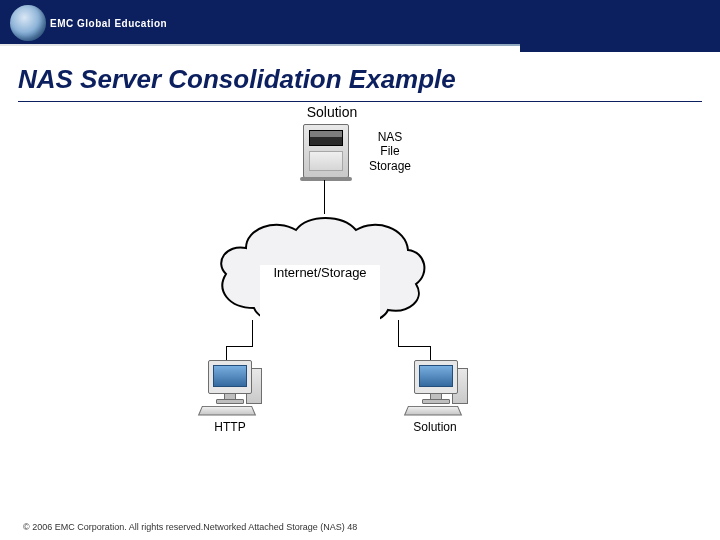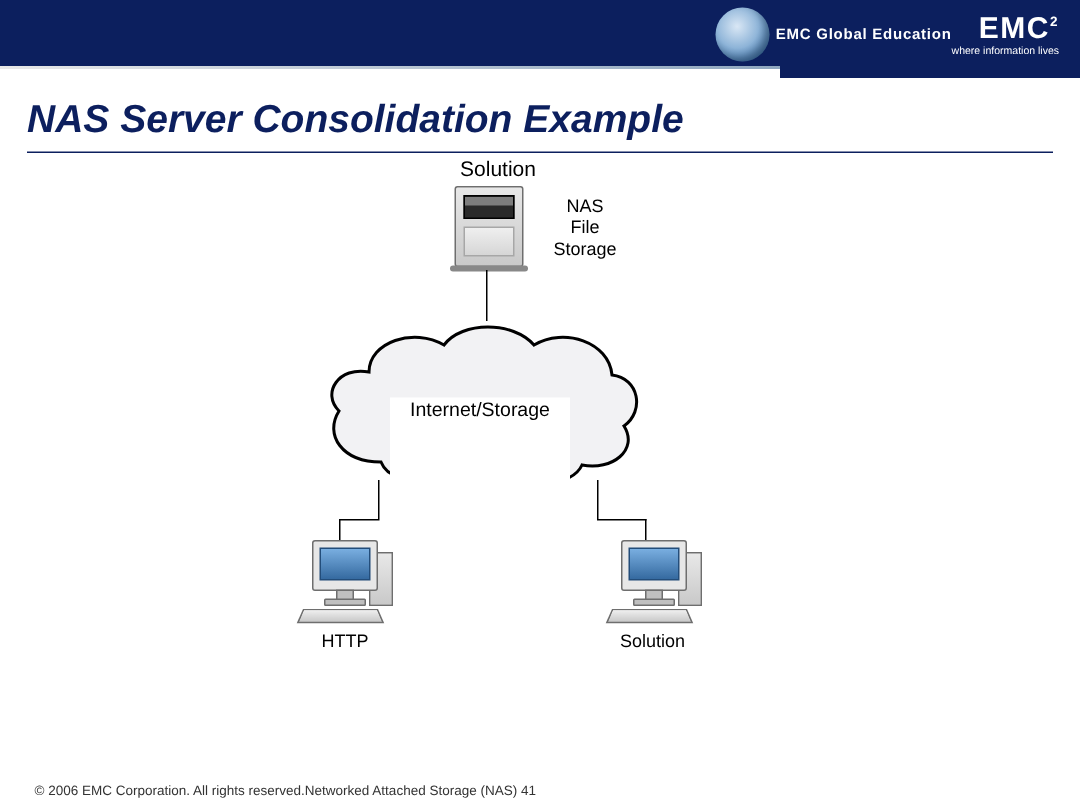--- a/index.html
+++ b/index.html
@@ -13,21 +13,21 @@
     overflow: hidden;
   }
 
   
   .header {
     height: 46px;
     background: #0c1f5e;
     position: relative;
     display: flex;
     align-items: center;
-    justify-content: flex-end;
+    justify-content: space-between;
   }
   .header-left {
     display: flex;
     align-items: center;
     padding-left: 10px;
     height: 100%;
   }
   .globe {
     width: 36px;
     height: 36px;
@@ -209,26 +209,20 @@
     color: #333;
   }
 </style>
 </head>
 <body>
 
 <div class="header">
   <div class="header-left">
     <div class="globe"></div>
     <div class="brand-left">EMC Global Education</div>
-  </div>
-  <div class="brand-right">
-    <span class="emc">
-      <span>EMC</span><sup>2</sup>
-    </span>
-    <span class="tag">where information lives</span>
   </div>
   <div class="header-divider"></div>
 </div>
 
 <div class="title-block">
   <div class="title">NAS Server Consolidation Example</div>
 </div>
 <div class="title-rule"></div>
 
 <div class="diagram">
@@ -283,14 +277,14 @@
       <div class="keyboard"></div>
   </div>
 
   <div class="lbl unix">HTTP</div>
   <div class="lbl windows">Solution</div>
 
 </div>
 
 <div class="footer">
   <span>© 2006 EMC Corporation. All rights reserved.</span>
-  <span>Networked Attached Storage (NAS) 41</span>
+  <span>Networked Attached Storage (NAS) 48</span>
 </div>
 
 </body></html>

